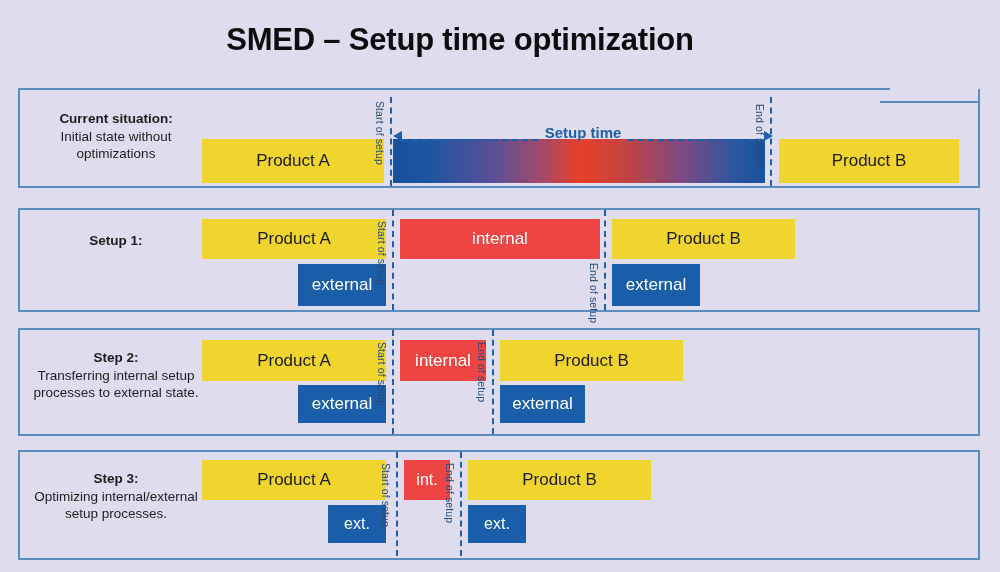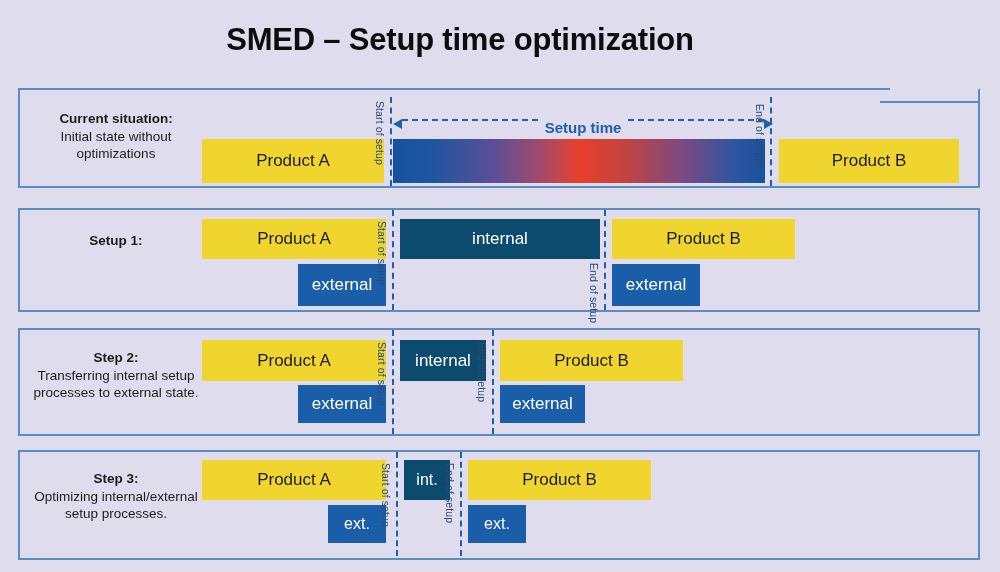--- a/index.html
+++ b/index.html
@@ -72,21 +72,21 @@
     position: absolute;
     display: flex;
     align-items: center;
     justify-content: center;
     box-sizing: border-box;
     font-size: 17px;
     white-space: nowrap;
   }
   .bar.yellow { background: #f0d52e; color: #1c1c1c; text-align: center; }
   .bar.blue   { background: #1a5ea9; color: #ffffff; }
-  .bar.red    { background: #0c4a6e; color: #ffffff; }
+  .bar.red    { background: #ef4444; color: #ffffff; }
   .bar.grad   {
     background: linear-gradient(to right,
       #17519e 0%, #1d56a0 10%, #5a4f96 27%, #a34a6a 40%,
       #e7402a 50%, #c4433f 62%, #7b4a83 78%, #2d55a1 92%, #17519e 100%);
   }
   .bar.small { font-size: 16px; }
 
   
   .marker {
     position: absolute;
@@ -105,21 +105,21 @@
   }
 
   
   #setup-time-row {
     position: absolute;
     left: 393px;
     top: 119px;
     width: 380px;
     height: 22px;
     display: flex;
-    align-items: flex-start;
+    align-items: flex-end;
   }
   #setup-time-row .dash-line {
     flex: 1 1 auto;
     height: 0;
     border-top: 2px dashed #1f5fa9;
   }
   #setup-time-label {
     font-size: 15px;
     font-weight: bold;
     color: #1f5fa9;

